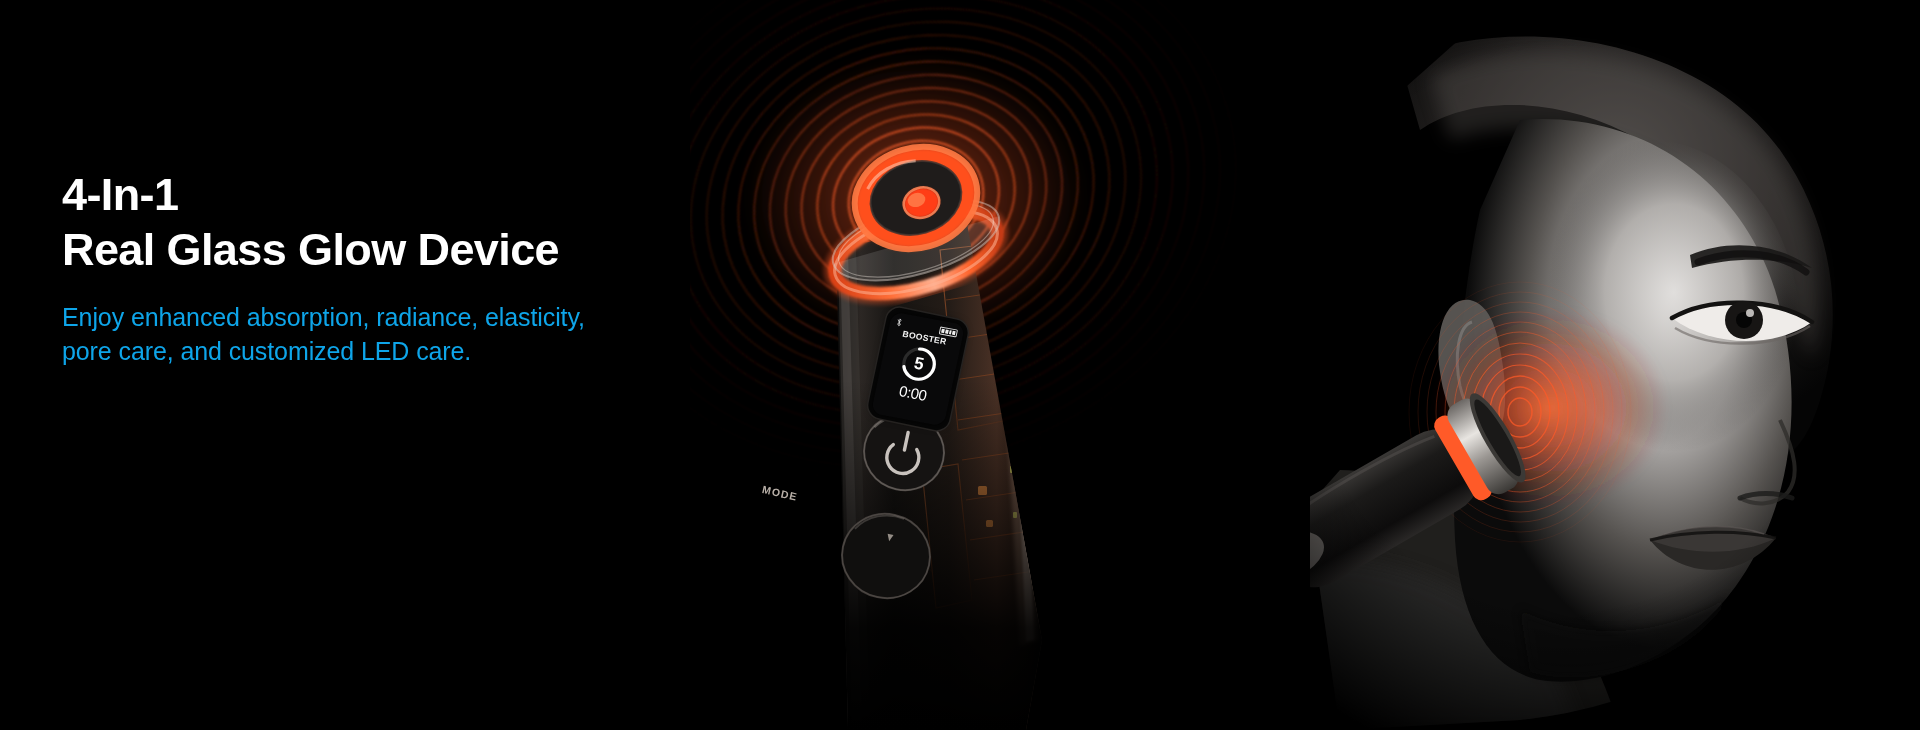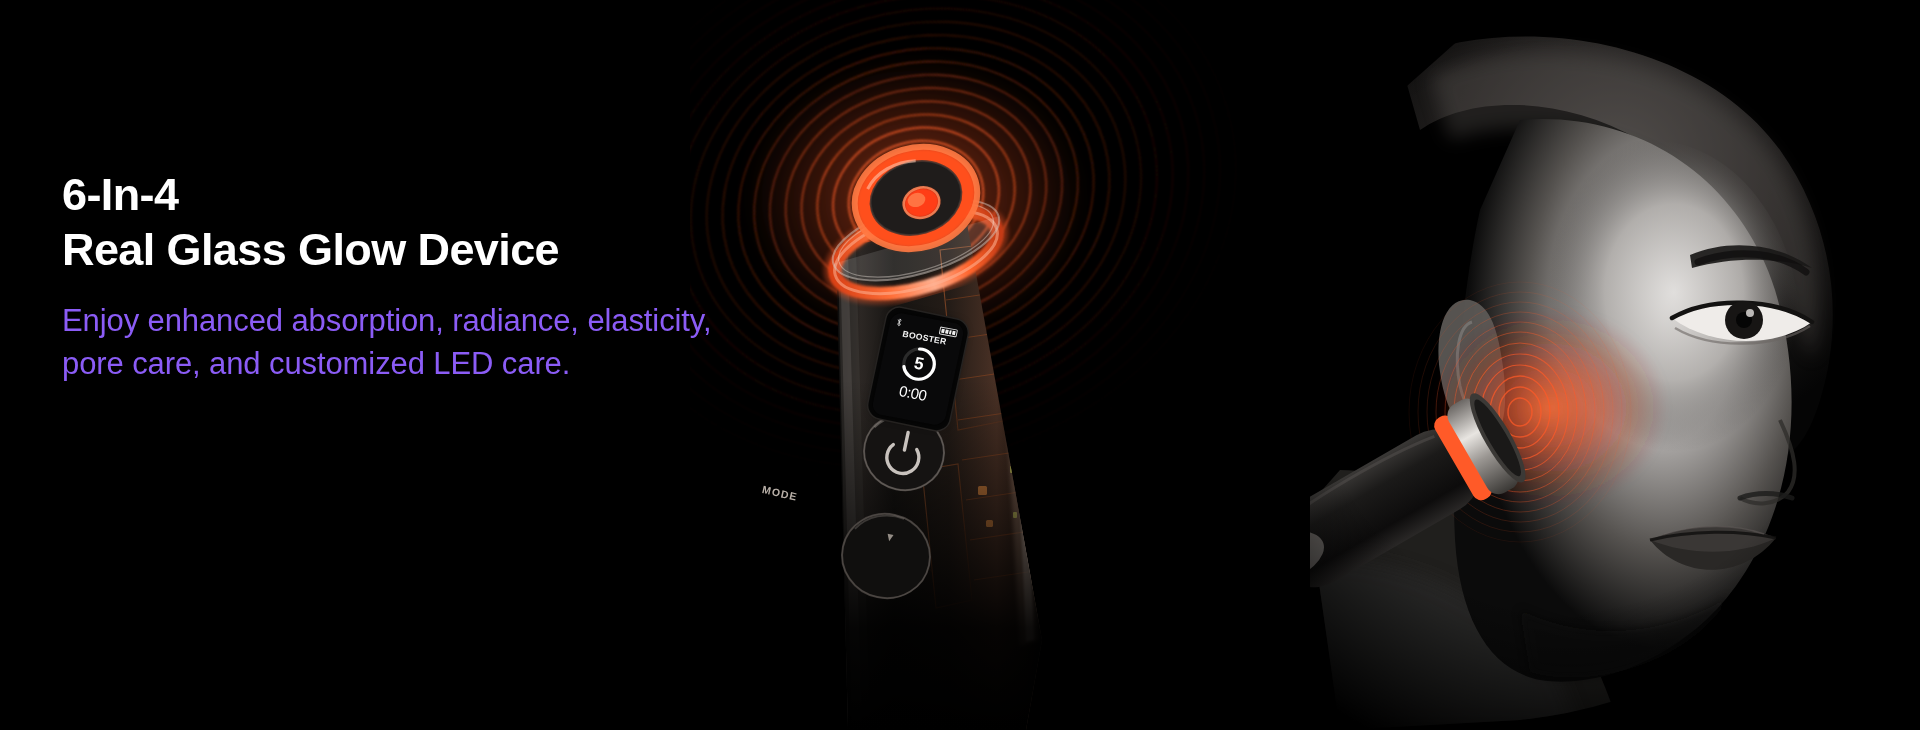--- a/index.html
+++ b/index.html
@@ -25,22 +25,22 @@
   .headline {
     color:#ffffff;
     font-size:45px;
     font-weight:700;
     line-height:1.22;
     letter-spacing:-0.6px;
     white-space:pre-line;
   }
   .subcopy {
     margin-top:22px;
-    color:#8b5cf6;
-    font-size:31px;
+    color:#0ea5e9;
+    font-size:25px;
     font-weight:400;
     line-height:1.38;
     letter-spacing:-0.1px;
     white-space:pre-line;
   }
 
   
   .model-wrap {
     position:absolute; right:0; top:0;
     width:700px; height:730px;
@@ -458,19 +458,19 @@
         </svg>
         <div class="oled-level">5</div>
       </div>
       <div class="oled-timer">0:00</div>
     </div>
 
     <div class="mode-label">MODE</div>
   </div>
 
   <div class="copy">
-    <h1 class="headline">6-In-4
+    <h1 class="headline">4-In-1
 Real Glass Glow Device</h1>
     <p class="subcopy">Enjoy enhanced absorption, radiance, elasticity,
 pore care, and customized LED care.</p>
   </div>
 
 </div>
 
 </body></html>

